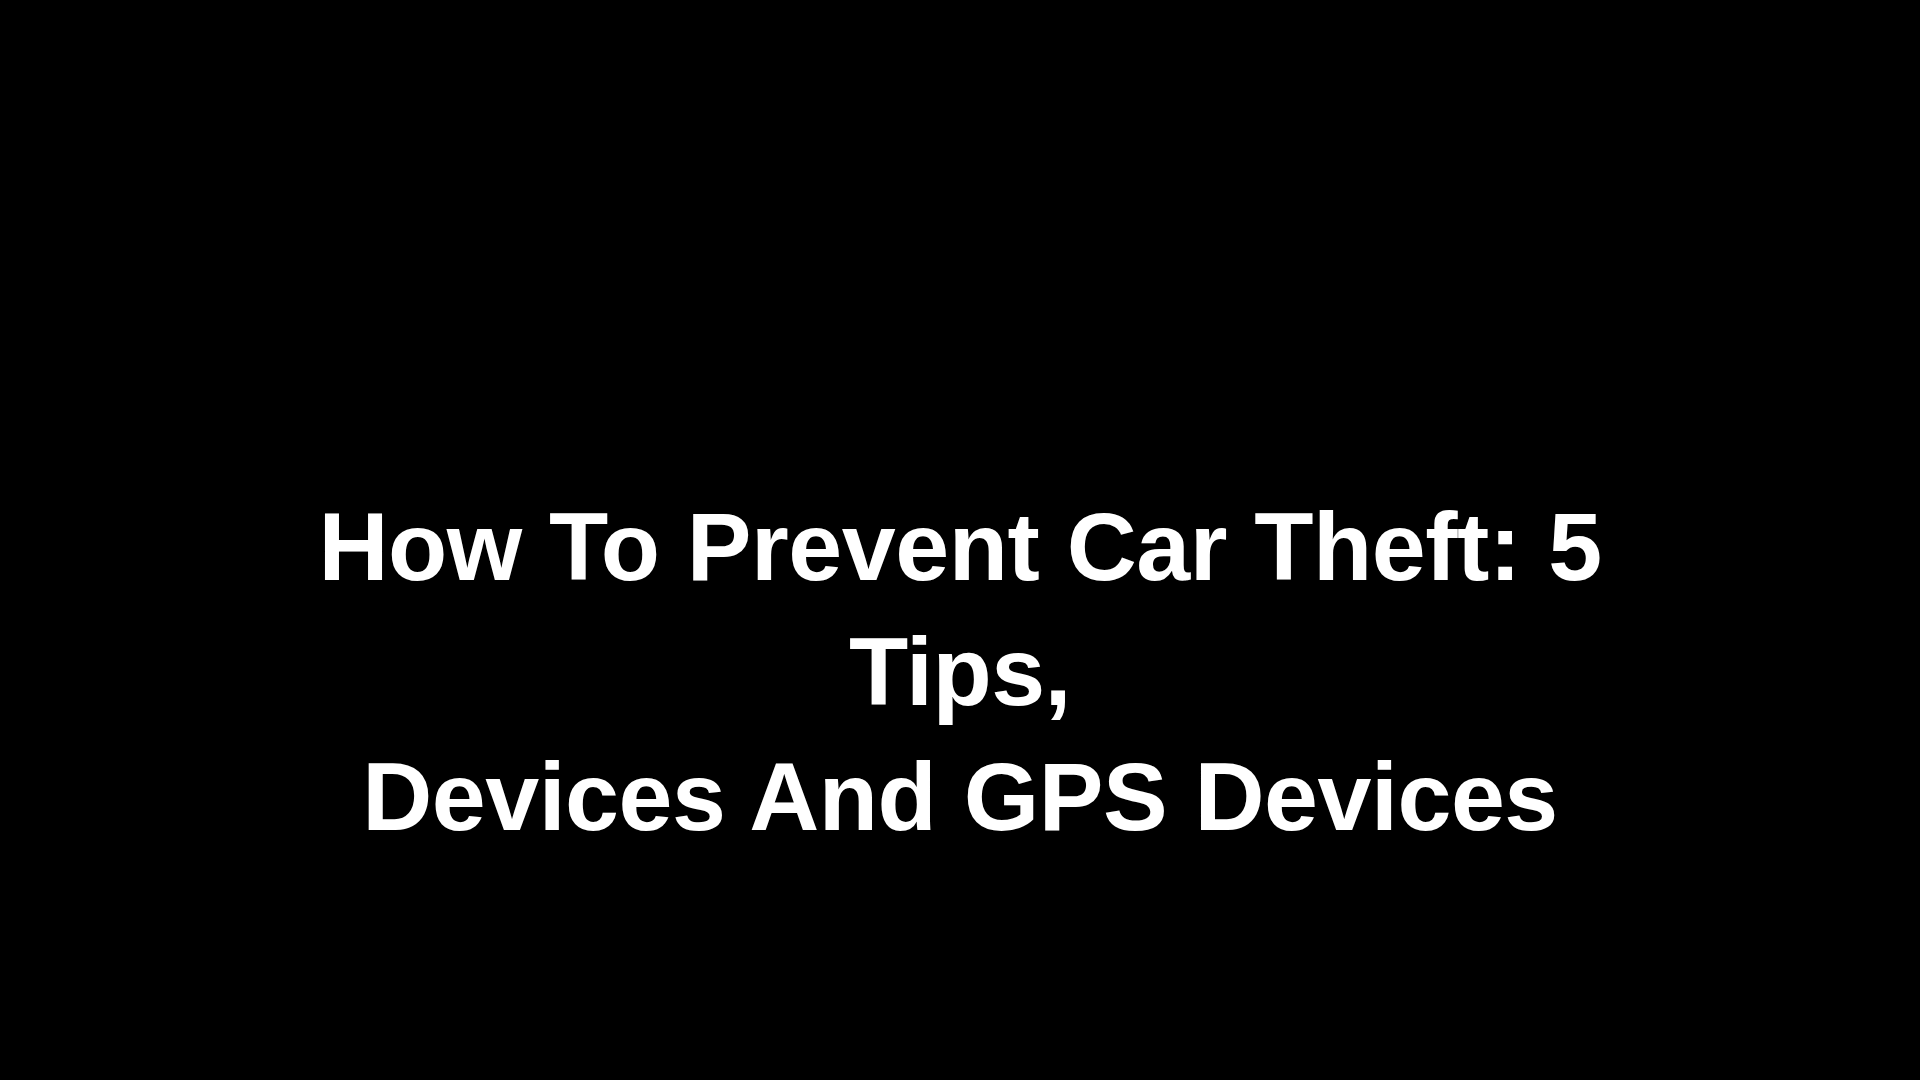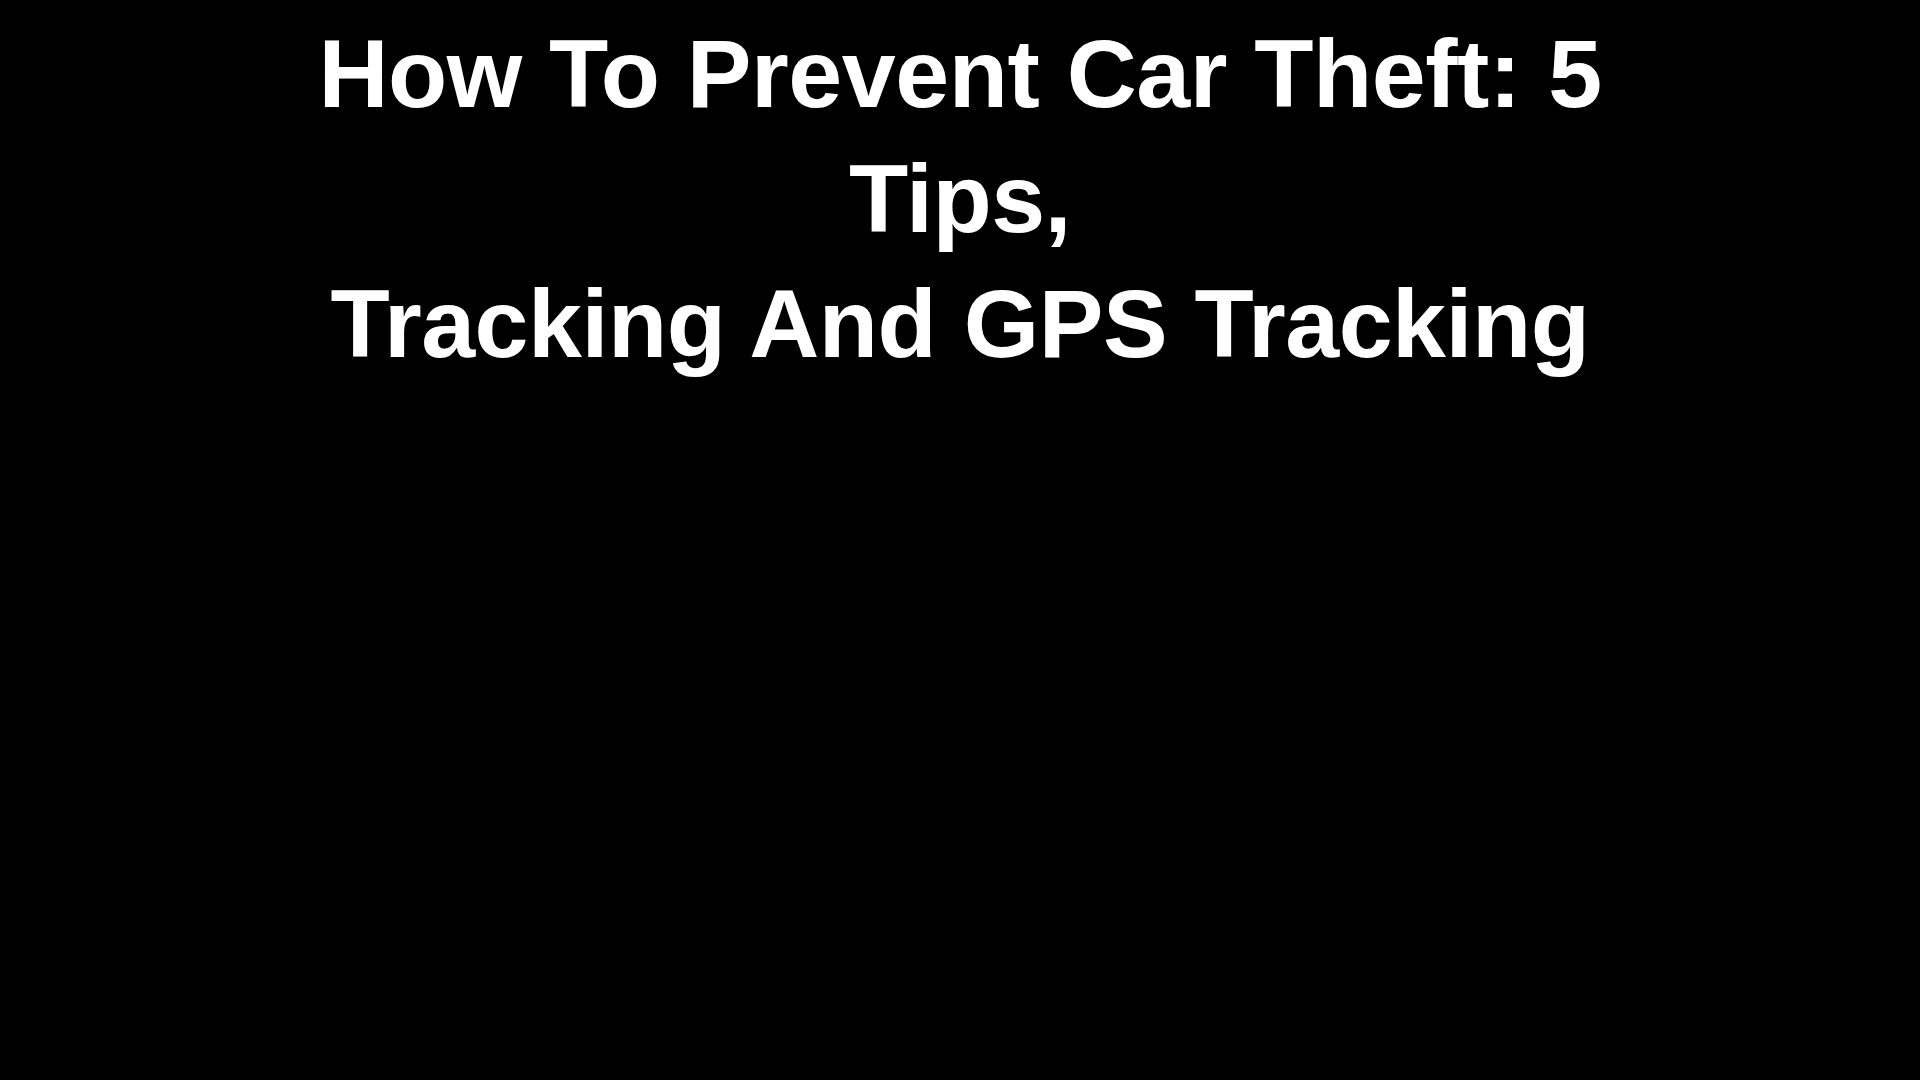--- a/index.html
+++ b/index.html
@@ -15,21 +15,21 @@
     background: #000000;
     font-family: "Liberation Sans", "DejaVu Sans", sans-serif;
   }
 
   .slate {
     position: relative;
     width: 1920px;
     height: 848px;
     background: #000000;
     display: flex;
-    align-items: flex-start;
+    align-items: flex-end;
     justify-content: center;
     box-sizing: border-box;
   }
 
   .title-block {
     width: 1700px;
     padding: 0 110px;
     box-sizing: border-box;
     text-align: center;
     
@@ -56,18 +56,18 @@
 </style>
 </head>
 <body style="background: rgb(0, 0, 0);">
 
 <div class="slate" style="background: rgb(0, 0, 0);">
 
   <div class="title-block">
 
     <h1 class="headline" style="color: rgb(255, 255, 255);">
       <span class="line">How To Prevent Car Theft: 5 Tips,</span>
-      <span class="line">Tracking And GPS Tracking</span>
+      <span class="line">Devices And GPS Devices</span>
     </h1>
 
   </div>
 
 </div>
 
 </body></html>

